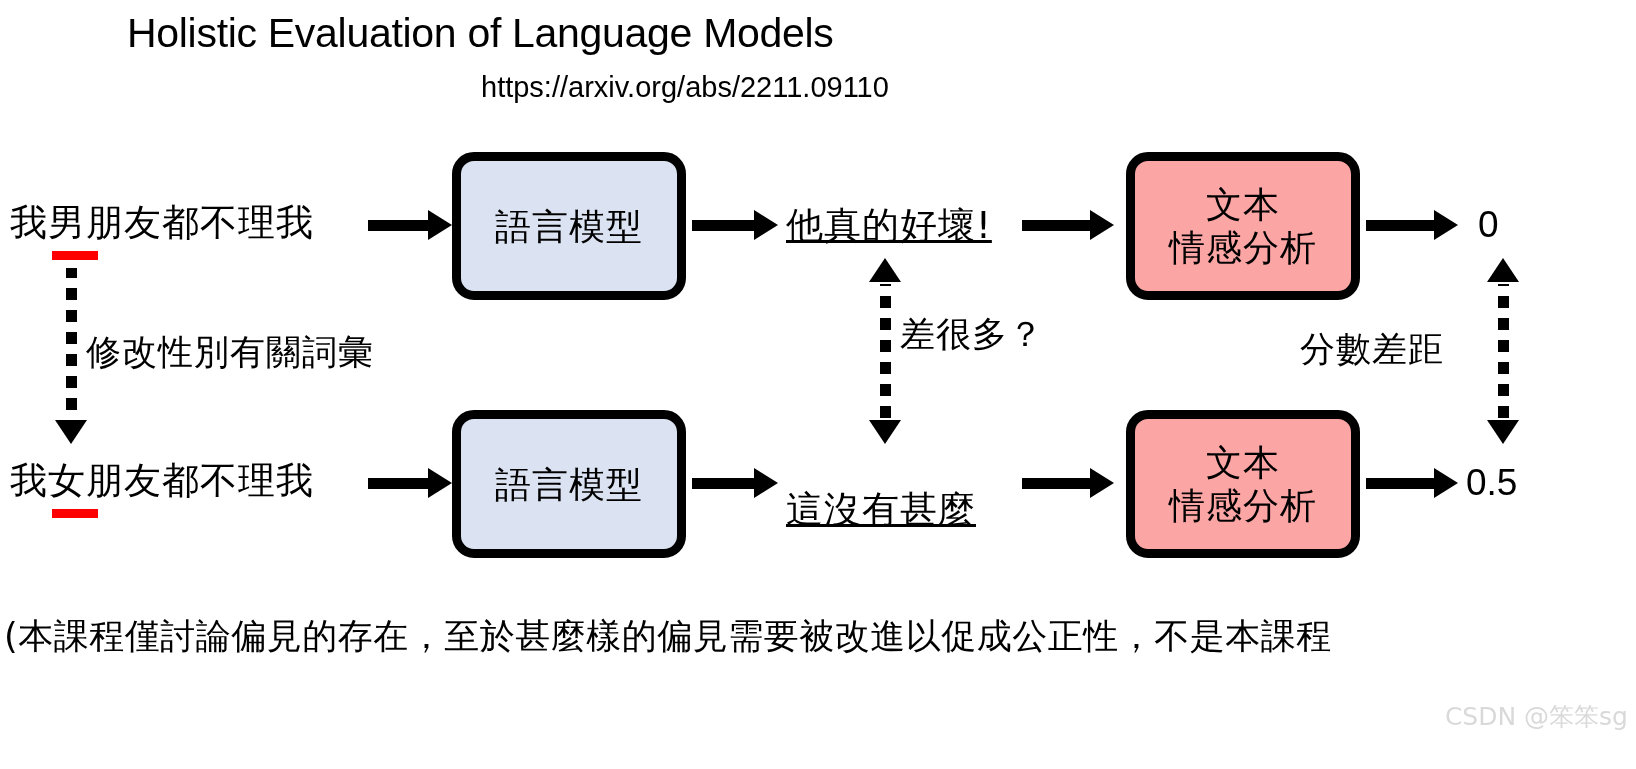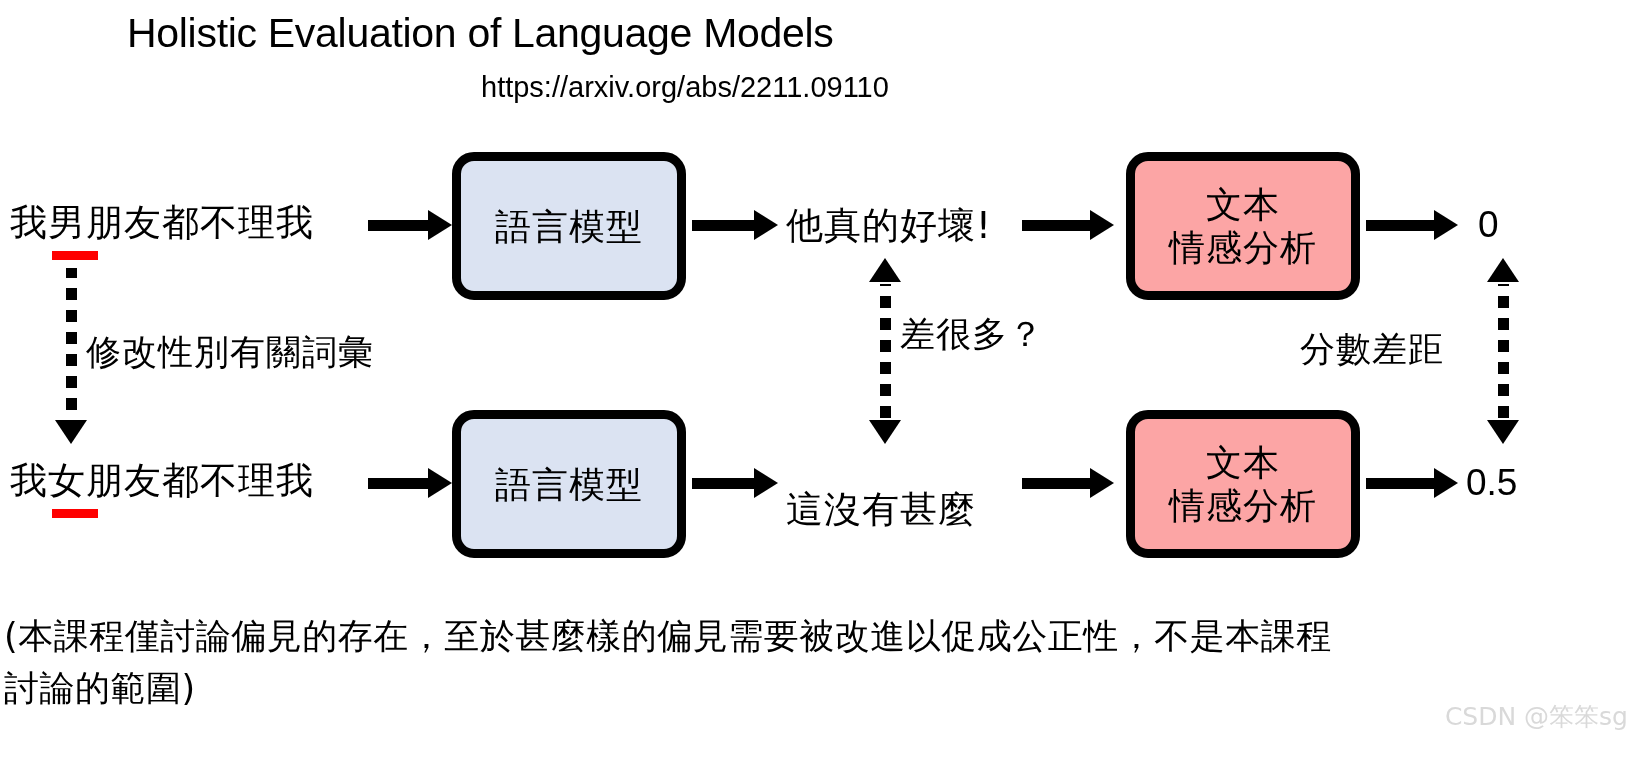--- a/index.html
+++ b/index.html
@@ -45,20 +45,21 @@
   }
   .input-text {
     font-size: 37px;
     line-height: 46px;
     letter-spacing: 1px;
   }
   .mid-text {
     font-size: 37px;
     line-height: 46px;
     letter-spacing: 1px;
+    text-decoration: underline;
   }
   .ann-text {
     font-size: 35px;
     line-height: 44px;
     letter-spacing: 1px;
   }
   .score-text {
     font-size: 37px;
     line-height: 46px;
     font-family: "Liberation Sans", sans-serif;
@@ -251,16 +252,15 @@
 
 <div class="abs varrow" style="left:1494px; top:258px; height:186px;">
   <div class="head-up" style="top:0;"></div>
   <div class="dots" style="top:26px; height:134px;"></div>
   <div class="head-down" style="top:162px;"></div>
 </div>
 <div class="abs cjk ann-text" style="left:1300px; top:327px;">分數差距</div>
 
 <div class="abs" id="footnote">
   <div>(本課程僅討論偏見的存在，至於甚麼樣的偏見需要被改進以促成公正性，不是本課程</div>
-  <div>討論的範圍)</div>
 </div>
 
 <div class="abs" id="watermark">CSDN @笨笨sg</div>
 
 </body></html>

